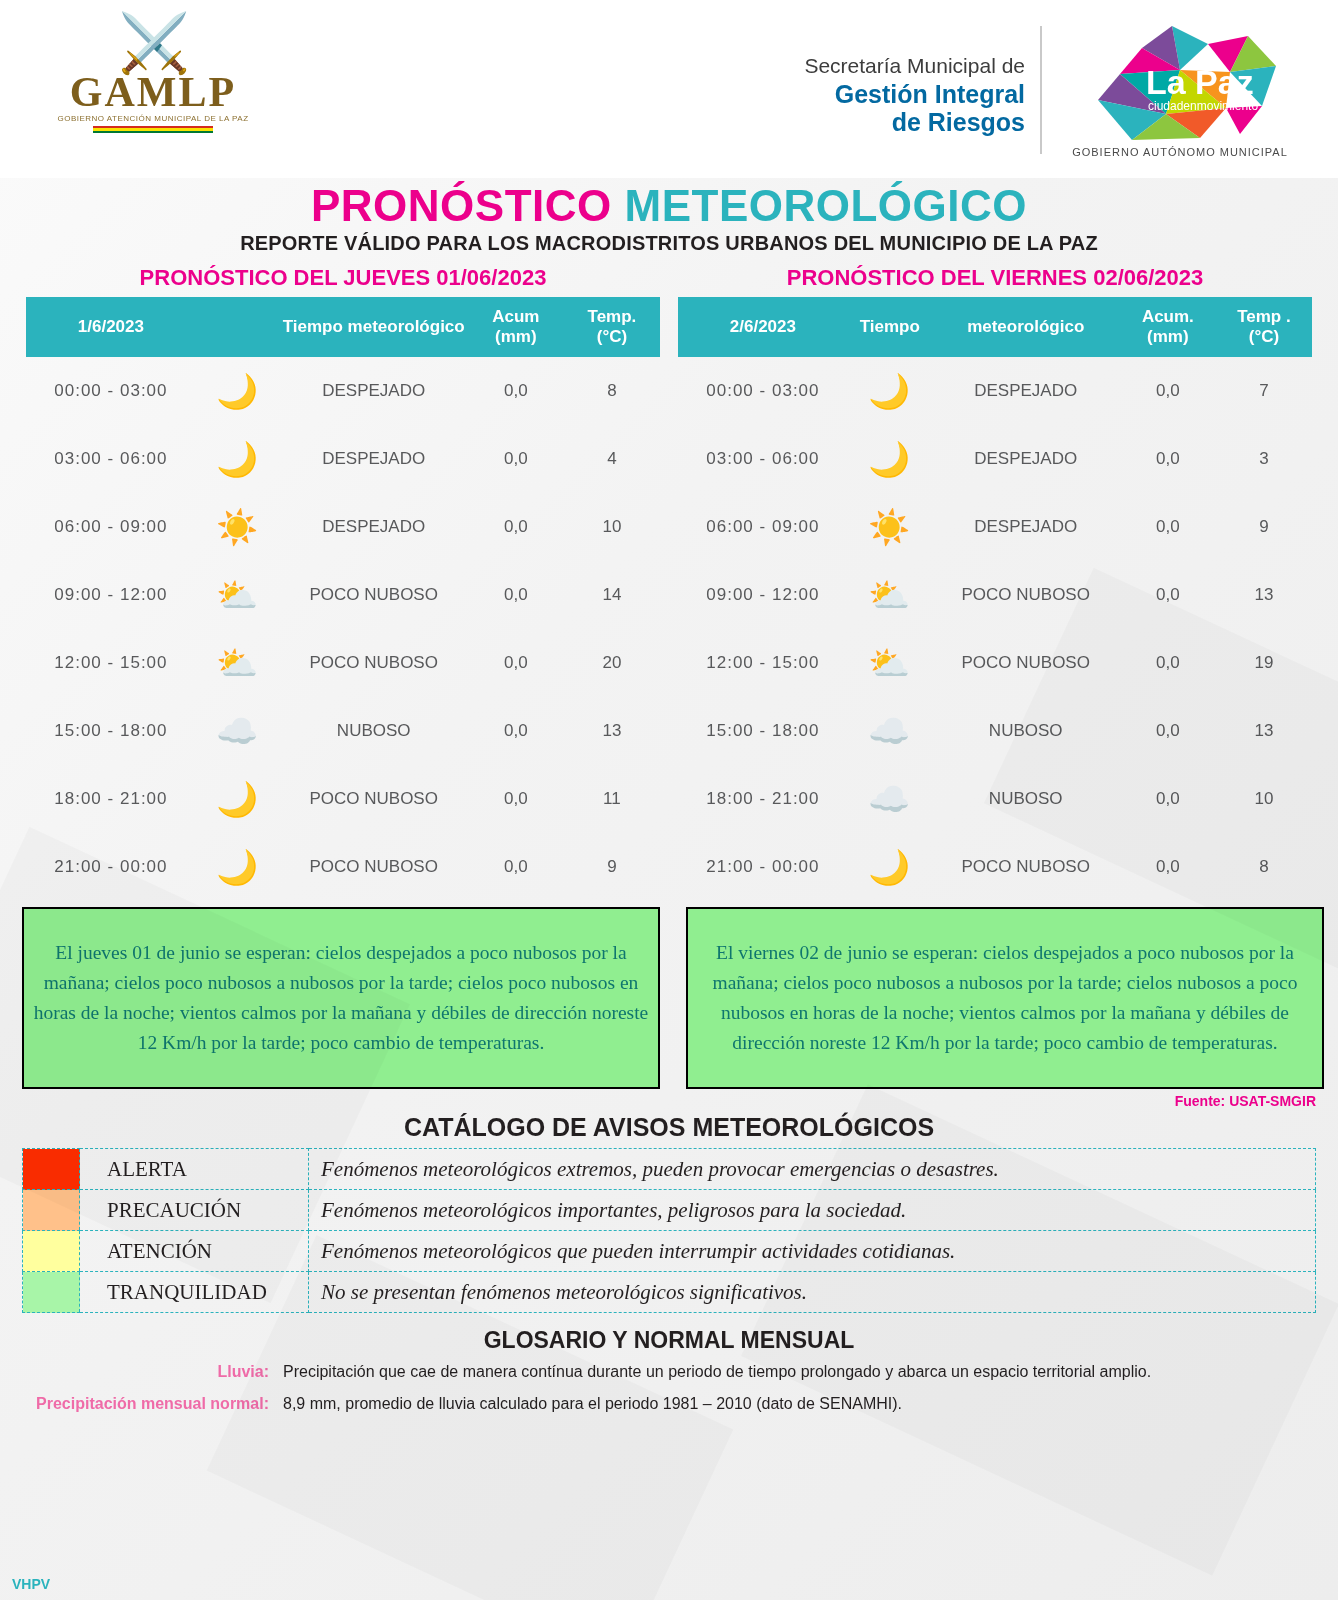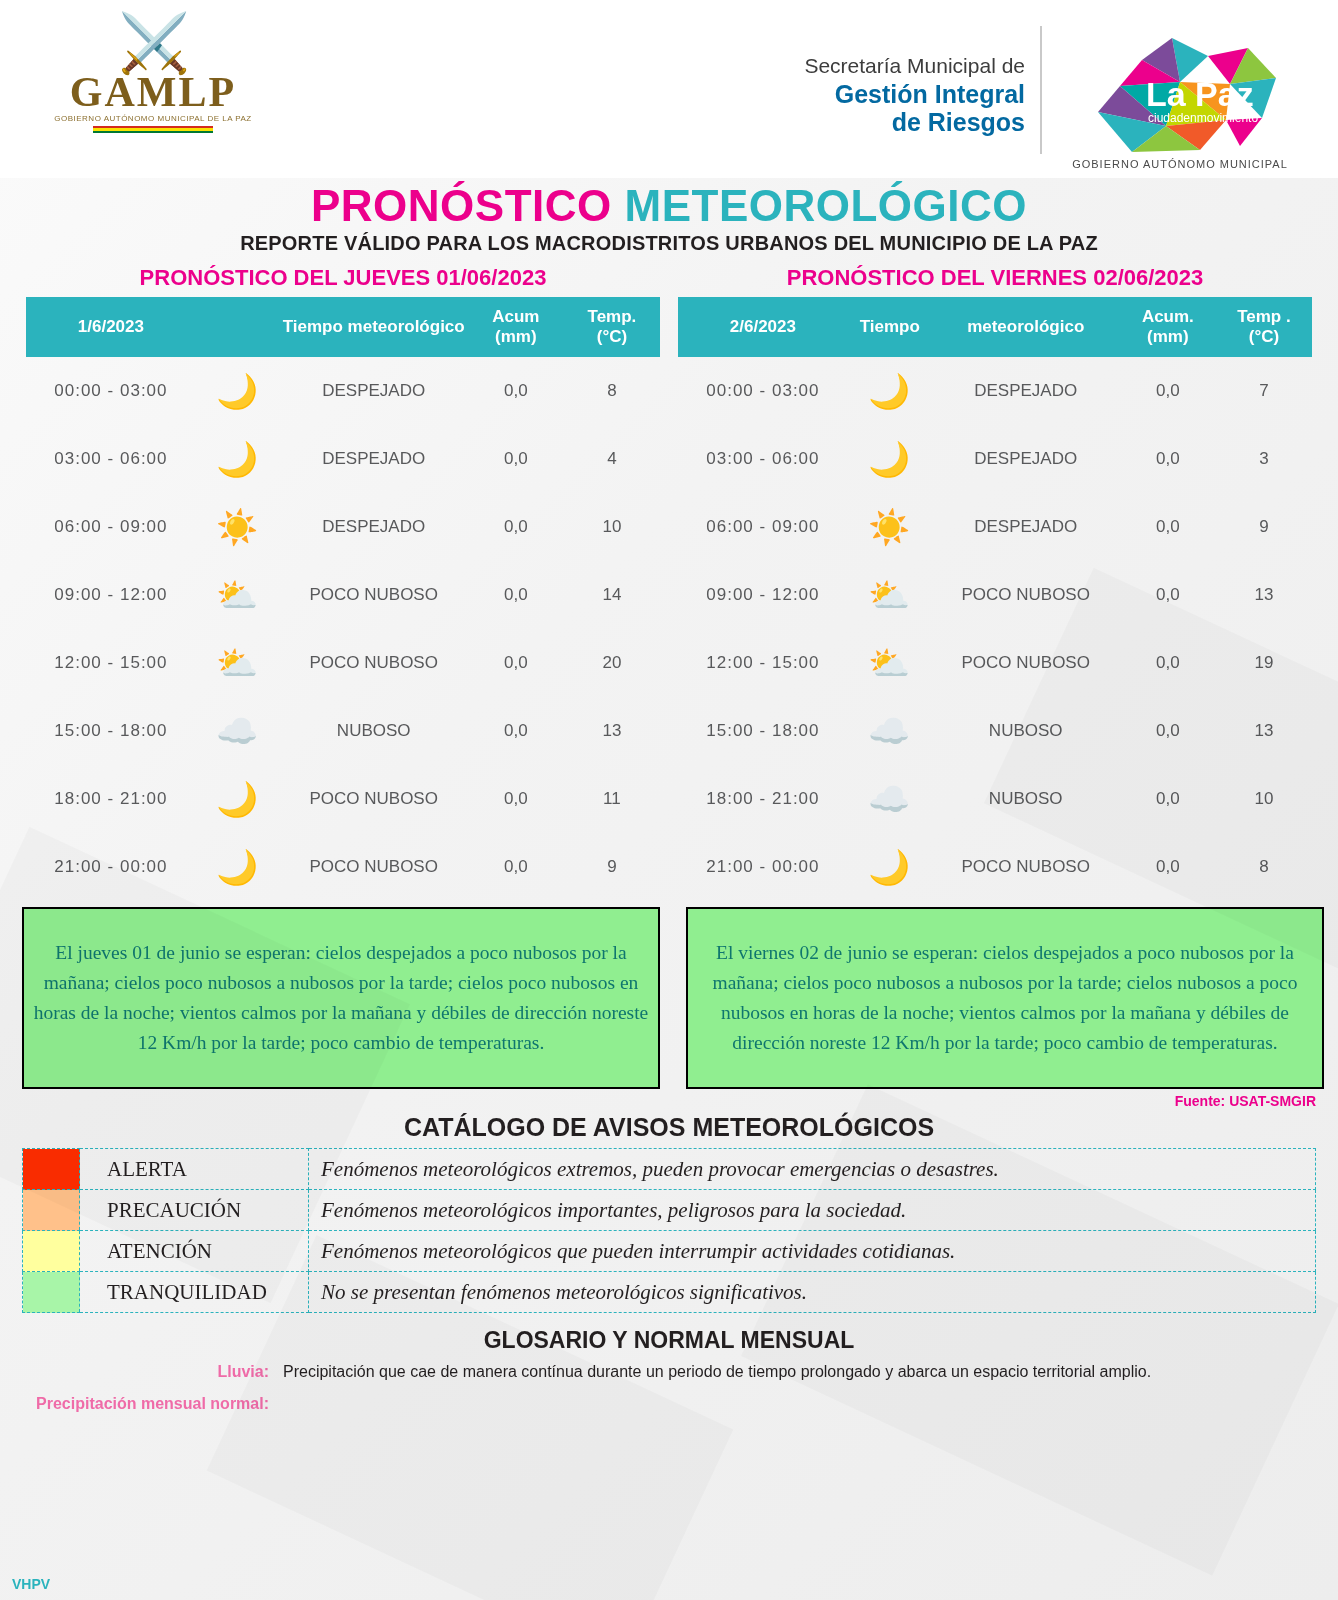--- a/index.html
+++ b/index.html
@@ -99,21 +99,21 @@
     position: absolute;
     left: 1040px;
     top: 26px;
     width: 2px;
     height: 128px;
     background: #c9c9c9;
   }
   .lapaz {
     position: absolute;
     left: 1055px;
-    top: 34px;
+    top: 22px;
     width: 250px;
     text-align: center;
   }
   .lapaz-mark {
     position: relative;
     width: 200px;
     height: 128px;
     margin: 0 auto;
   }
   .lapaz-mark svg { display:block; }
@@ -321,21 +321,21 @@
     <span style="left:780px;top:1180px;width:520px;height:300px;"></span>
     <span style="left:240px;top:1320px;width:460px;height:260px;"></span>
     <span style="left:1020px;top:640px;width:400px;height:260px;"></span>
   </div>
 
   <div class="header">
 
     <div class="gamlp">
       <div class="crest">⚔️</div>
       <div class="gamlp-word">GAMLP</div>
-      <div class="gamlp-sub">GOBIERNO AUTÓNOMO MUNICIPAL DE LA PAZ</div>
+      <div class="gamlp-sub">GOBIERNO ATENCIÓN MUNICIPAL DE LA PAZ</div>
       <div class="flag"></div>
     </div>
 
     <div class="sec-title">
       <div class="l1">Secretaría Municipal de</div>
       <div class="l2">Gestión Integral</div>
       <div class="l3">de Riesgos</div>
     </div>
 
     <div class="divider-v"></div>
@@ -602,17 +602,18 @@
   </div>
 
   <div class="glos-title">GLOSARIO Y NORMAL MENSUAL</div>
   <div class="glos">
     <div class="glos-row">
       <div class="glos-term">Lluvia:</div>
       <div class="glos-def">Precipitación que cae de manera contínua durante un periodo de tiempo prolongado y abarca un espacio territorial amplio.</div>
     </div>
     <div class="glos-row">
       <div class="glos-term">Precipitación mensual normal:</div>
+      <div class="glos-def">8,9 mm, promedio de lluvia calculado para el periodo 1981 – 2010 (dato de SENAMHI).</div>
     </div>
   </div>
 
   <div class="vhpv">VHPV</div>
 </div>
 
 </body></html>

